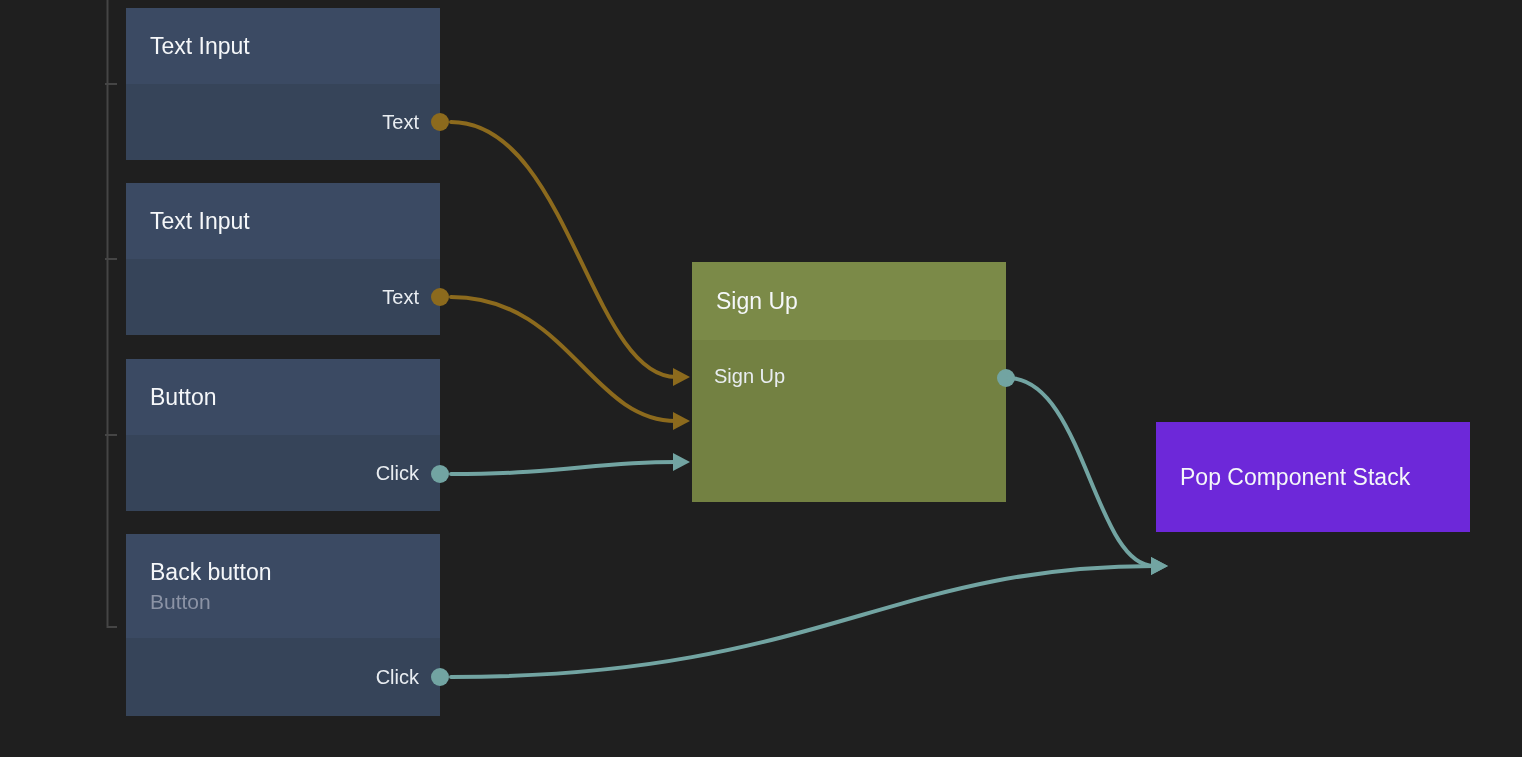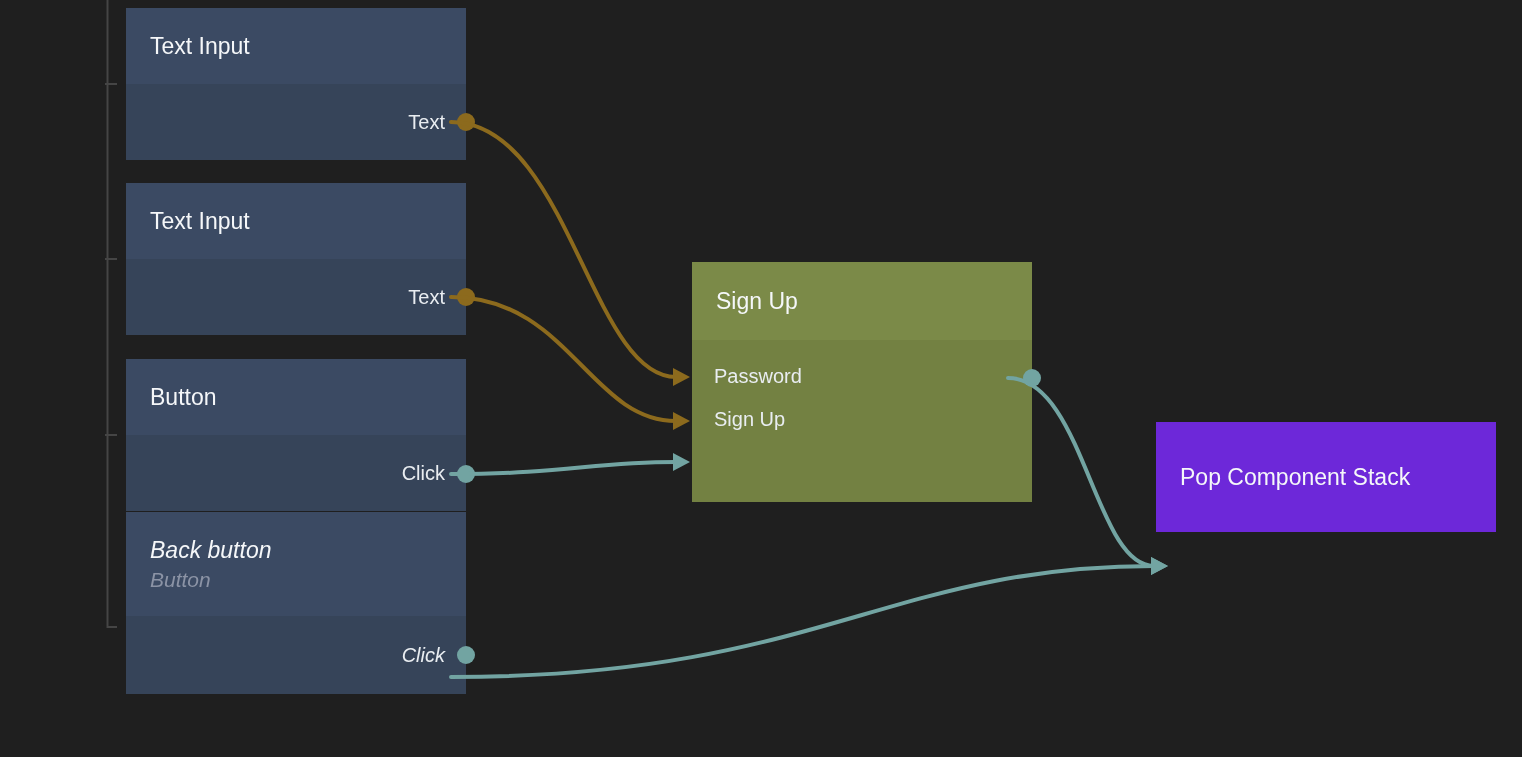--- a/index.html
+++ b/index.html
@@ -5,21 +5,21 @@
   html,body{margin:0;padding:0;background:#141414;}
   .canvas{
     position:relative;
     width:1522px;height:757px;
     background:#1f1f1f;
     overflow:hidden;
     font-family:"Liberation Sans", sans-serif;
   }
   .node{
     position:absolute;
-    width:340px;
+    width:314px;
     border-radius:12px;
   }
   .node-header{
     display:flex;
     flex-direction:column;
     justify-content:center;
     padding-left:24px;
     box-sizing:border-box;
   }
   .node-title{
@@ -117,39 +117,36 @@
   <div class="node blue" style="left:126px;top:359px;">
     <div class="node-header h76">
       <div class="node-title">Button</div>
     </div>
     <div class="node-body h76 out-row">
       <span class="port-label">Click</span>
     </div>
     <span class="port-dot dot-teal" style="top:106px;"></span>
   </div>
 
-  <div class="node blue" style="left:126px;top:512px;font-style:italic;">
+  <div class="node blue" style="left:126px;top:534px;">
     <div class="node-header h104">
       <div class="node-title">Back button</div>
       <div class="node-subtitle">Button</div>
     </div>
     <div class="node-body h78 out-row">
       <span class="port-label">Click</span>
     </div>
     <span class="port-dot dot-teal" style="top:134px;"></span>
   </div>
 
   <div class="node olive" style="left:684px;top:262px;margin-left:8px;">
     <div class="node-header h78">
       <div class="node-title">Sign Up</div>
     </div>
     <div class="node-body h162 signup-body">
-      <div class="signup-row">
-        <span class="port-label">Password</span>
-      </div>
       <div class="signup-row">
         <span class="port-label">Sign Up</span>
       </div>
     </div>
     <span class="port-dot dot-teal" style="top:107px;"></span>
   </div>
 
   <div class="node gray" style="left:1156px;top:422px;">
     <div class="node-header h110">
       <div class="node-title">Pop Component Stack</div>

